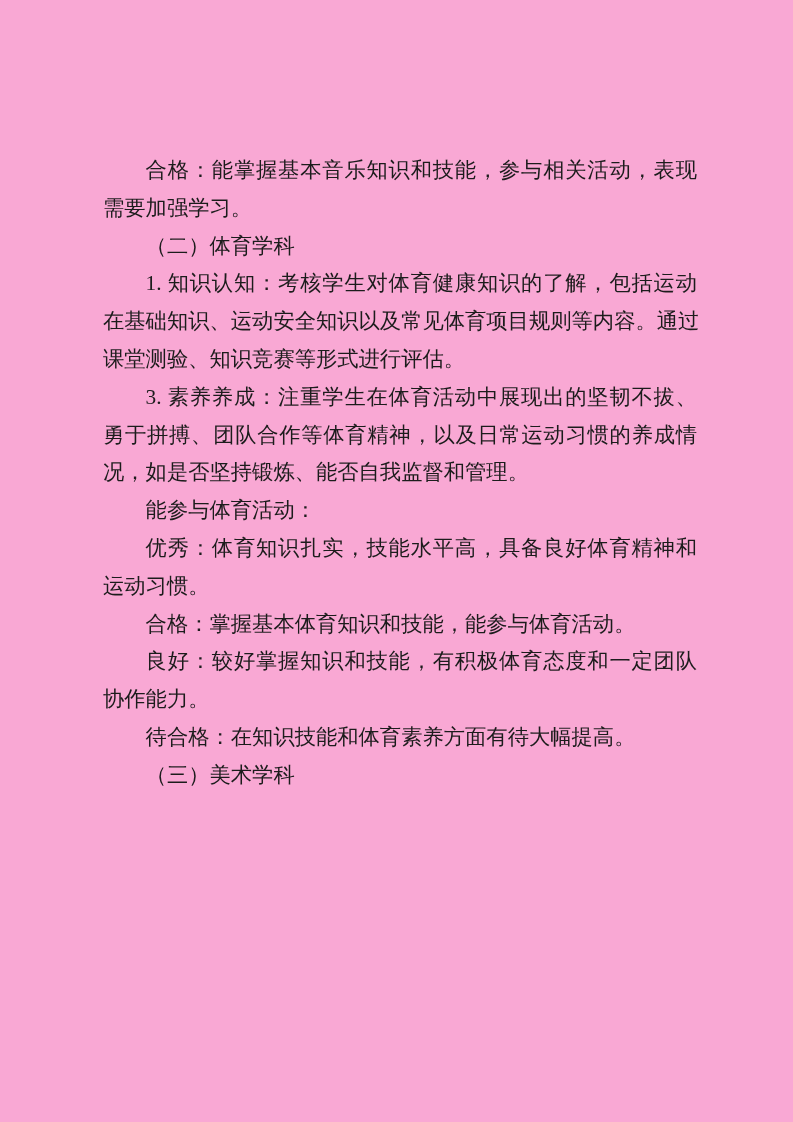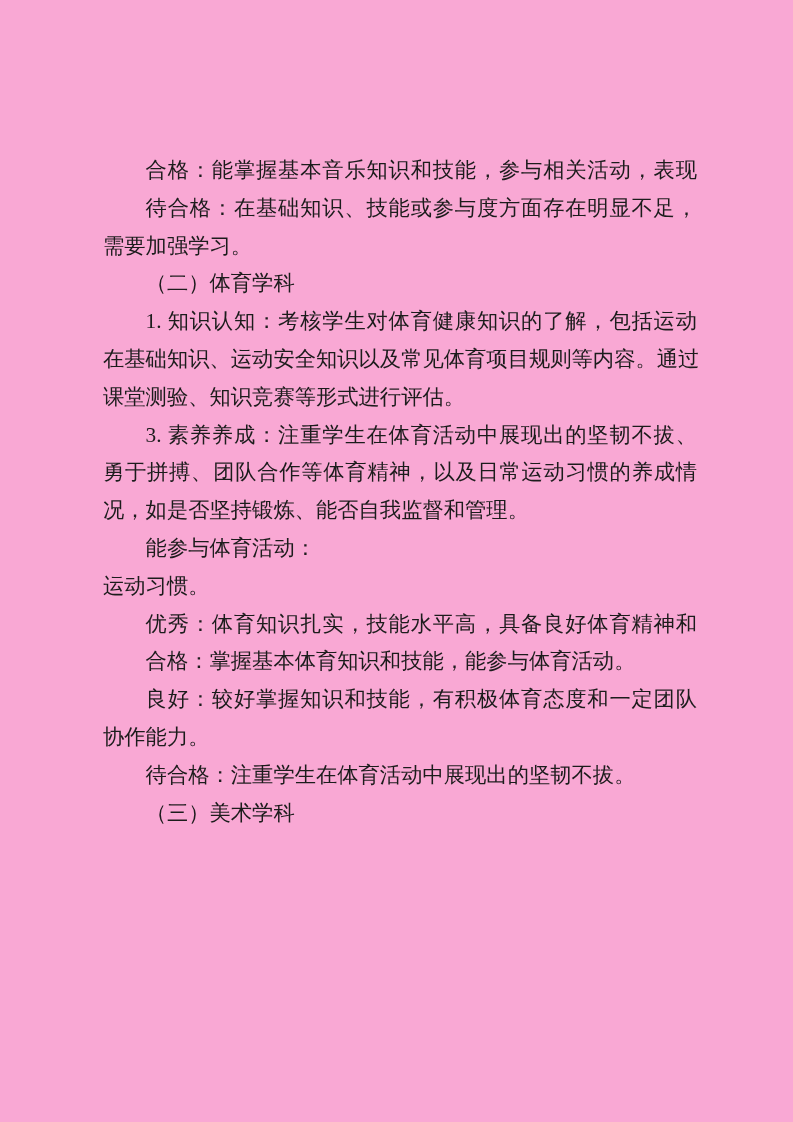--- a/index.html
+++ b/index.html
@@ -48,50 +48,49 @@
 </style>
 </head>
 <body style="background: rgb(255, 255, 255);">
 
 <div class="page">
   <div class="doc-content" style="color: rgb(28, 28, 28);">
       <p>
         <span class="line first">合格：能掌握基本音乐知识和技能，参与相关活动，表现</span>
       </p>
       <p>
-        <span class="line first">待合格：在基础知识、技能或参与度方面存在明显不足，</span>
         <span class="line last">需要加强学习。</span>
       </p>
       <p>
         <span class="line first last">（二）体育学科</span>
       </p>
       <p>
         <span class="line first">1. 知识认知：考核学生对体育健康知识的了解，包括运动</span>
         <span class="line">在基础知识、运动安全知识以及常见体育项目规则等内容。通过</span>
         <span class="line last">课堂测验、知识竞赛等形式进行评估。</span>
       </p>
       <p>
         <span class="line first">3. 素养养成：注重学生在体育活动中展现出的坚韧不拔、</span>
         <span class="line">勇于拼搏、团队合作等体育精神，以及日常运动习惯的养成情</span>
         <span class="line last">况，如是否坚持锻炼、能否自我监督和管理。</span>
       </p>
       <p>
         <span class="line first last">能参与体育活动：</span>
       </p>
       <p>
+        <span class="line first">优秀：体育知识扎实，技能水平高，具备良好体育精神和</span>
         <span class="line last">运动习惯。</span>
-        <span class="line first">优秀：体育知识扎实，技能水平高，具备良好体育精神和</span>
       </p>
       <p>
         <span class="line first last">合格：掌握基本体育知识和技能，能参与体育活动。</span>
       </p>
       <p>
         <span class="line first">良好：较好掌握知识和技能，有积极体育态度和一定团队</span>
         <span class="line last">协作能力。</span>
       </p>
       <p>
-        <span class="line first last">待合格：注重学生在体育活动中展现出的坚韧不拔。</span>
+        <span class="line first last">待合格：在知识技能和体育素养方面有待大幅提高。</span>
       </p>
       <p>
         <span class="line first last">（三）美术学科</span>
       </p>
     </div>
 </div>
 
 </body></html>

